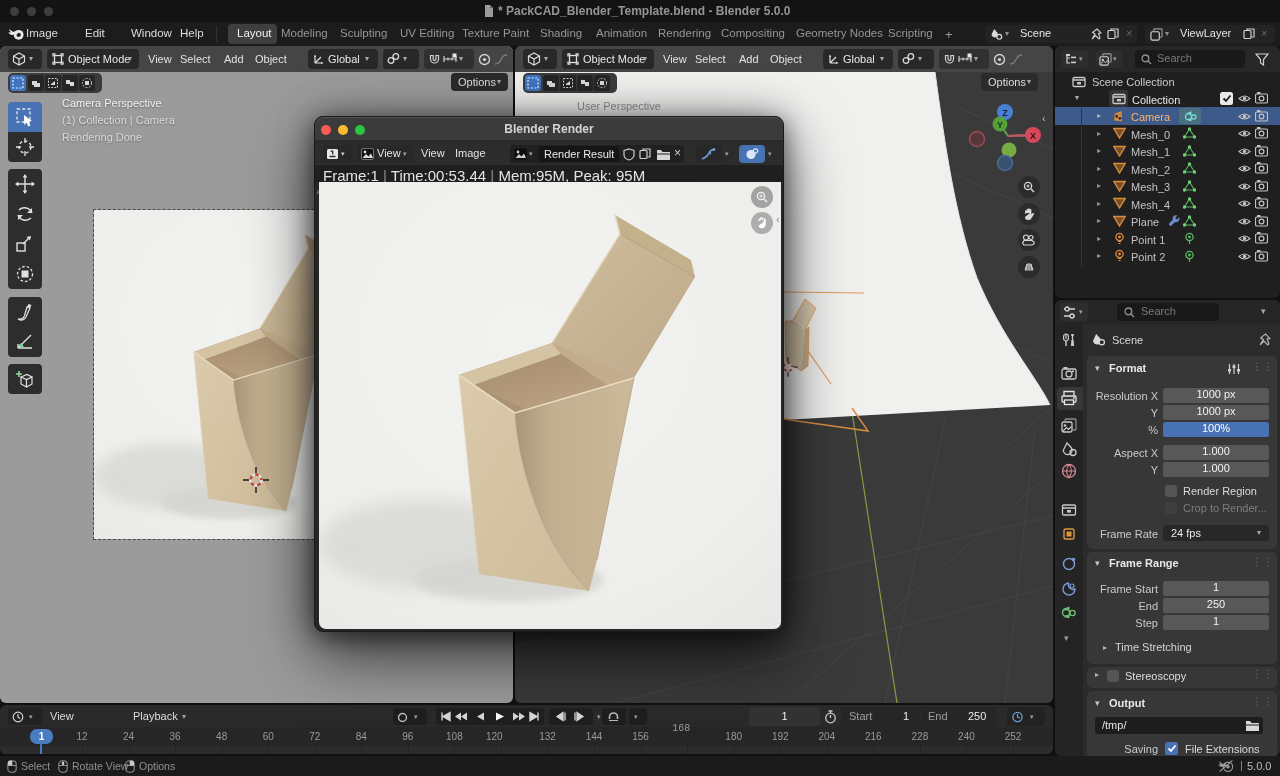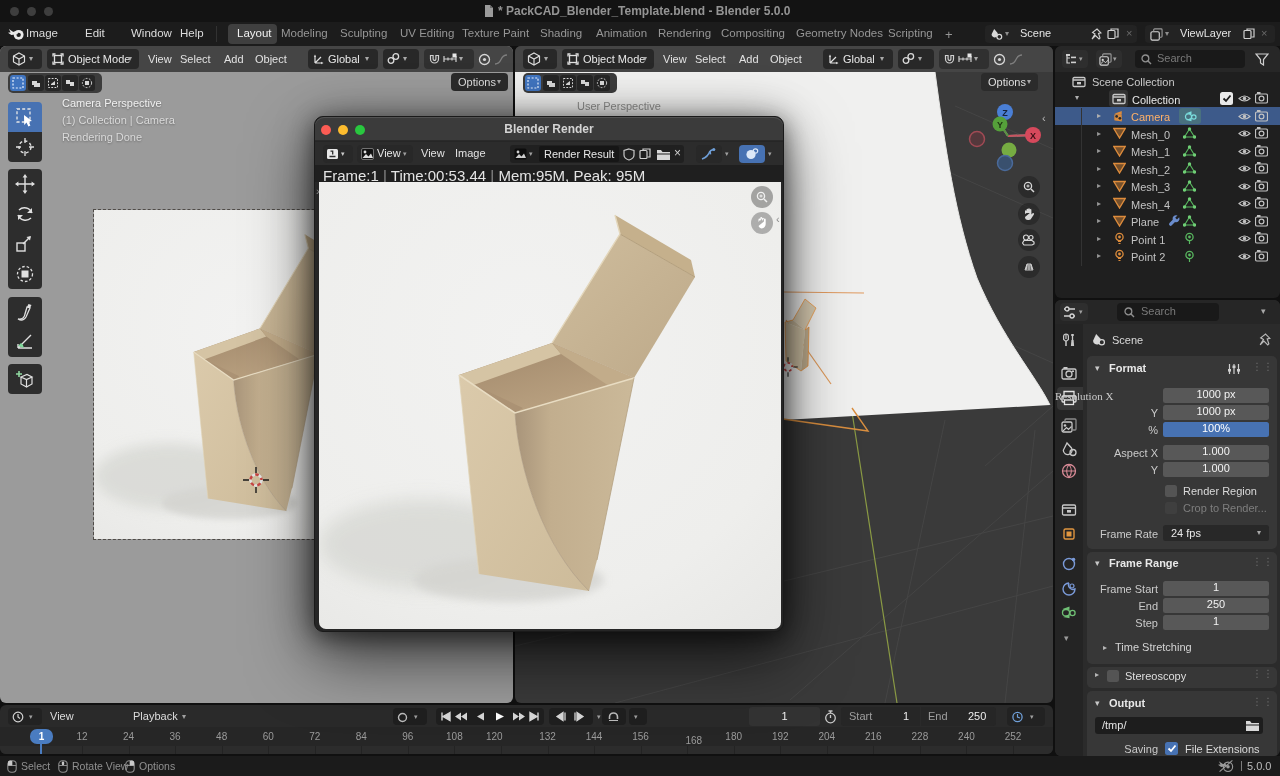--- a/index.html
+++ b/index.html
@@ -756,21 +756,21 @@
     <div class="abs" style="left:32px; top:56px; width:190px; height:193px; background:#373737; border-radius:5px;"></div>
     <span class="abs" style="left:40px; top:63px; color:#c8c8c8; font-size:9px;">▾</span>
     <span class="txt" style="left:54px; top:62px; font-size:11px; font-weight:bold; color:#e8e8e8;">Format</span>
     <svg class="abs" style="left:172px; top:63px;" width="14" height="12" viewBox="0 0 14 12">
         <path d="M2.5 1 v10 M7 1 v10 M11.5 1 v10" stroke="#cfcfcf" stroke-width="1.2"></path>
         <rect x="1" y="6" width="3" height="2.6" fill="#cfcfcf"></rect>
         <rect x="5.5" y="2.5" width="3" height="2.6" fill="#cfcfcf"></rect>
         <rect x="10" y="6" width="3" height="2.6" fill="#cfcfcf"></rect>
       </svg>
     <span class="abs" style="left:197px; top:61px; color:#6e6e6e; font-size:10px; letter-spacing:1px;">⋮⋮</span>
-    <span class="lbl" style="left:0; top:90px; width:103px; font-family:Liberation Serif, serif;">Resolution X</span>
+    <span class="lbl" style="left:0; top:90px; width:103px; text-align:right;">Resolution X</span>
     <div class="abs" style="left:108px; top:88px; width:106px; height:15px; background:#585858; border-radius:2.5px; text-align:center; font-size:11px; color:#f2f2f2;">1000 px</div>
     <span class="lbl" style="left:0; top:107px; width:103px; text-align:right;">Y</span>
     <div class="abs" style="left:108px; top:105px; width:106px; height:15px; background:#585858; border-radius:2.5px; text-align:center; font-size:11px; color:#f2f2f2;">1000 px</div>
     <span class="lbl" style="left:0; top:124px; width:103px; text-align:right;">%</span>
     <div class="abs" style="left:108px; top:122px; width:106px; height:15px; background:#4772b3; border-radius:2.5px; text-align:center; font-size:11px; color:#fff;">100%</div>
     <span class="lbl" style="left:0; top:147px; width:103px; text-align:right;">Aspect X</span>
     <div class="abs" style="left:108px; top:145px; width:106px; height:15px; background:#585858; border-radius:2.5px; text-align:center; font-size:11px; color:#f2f2f2;">1.000</div>
     <span class="lbl" style="left:0; top:164px; width:103px; text-align:right;">Y</span>
     <div class="abs" style="left:108px; top:162px; width:106px; height:15px; background:#585858; border-radius:2.5px; text-align:center; font-size:11px; color:#f2f2f2;">1.000</div>
     <div class="abs" style="left:110px; top:185px; width:12px; height:12px; background:#545454; border-radius:2.5px;"></div>
@@ -905,21 +905,21 @@
         <span style="position:absolute;top:26px;left:439.4px;width:30px;text-align:center;font-size:10px;color:#9a9a9a;">108</span>
         <div style="position:absolute;top:41px;left:454.4px;width:1px;height:8px;background:#232323;"></div>
         <span style="position:absolute;top:26px;left:485.95px;width:30px;text-align:left;font-size:10px;color:#9a9a9a;">120</span>
         <div style="position:absolute;top:41px;left:500.9px;width:1px;height:8px;background:#232323;"></div>
         <span style="position:absolute;top:26px;left:532.5px;width:30px;text-align:center;font-size:10px;color:#9a9a9a;">132</span>
         <div style="position:absolute;top:41px;left:547.5px;width:1px;height:8px;background:#232323;"></div>
         <span style="position:absolute;top:26px;left:579.05px;width:30px;text-align:center;font-size:10px;color:#9a9a9a;">144</span>
         <div style="position:absolute;top:41px;left:594.0px;width:1px;height:8px;background:#232323;"></div>
         <span style="position:absolute;top:26px;left:625.5999999999999px;width:30px;text-align:center;font-size:10px;color:#9a9a9a;">156</span>
         <div style="position:absolute;top:41px;left:640.6px;width:1px;height:8px;background:#232323;"></div>
-        <span style="position:absolute;top:30px;left:672.15px;width:30px;text-align:right;font-size:10px;color:#9a9a9a;">168</span>
+        <span style="position:absolute;top:18px;left:672.15px;width:30px;text-align:left;font-size:10px;color:#9a9a9a;font-family:Liberation Mono, monospace;">168</span>
         <div style="position:absolute;top:41px;left:687.1px;width:1px;height:8px;background:#232323;"></div>
         <span style="position:absolute;top:26px;left:718.6999999999999px;width:30px;text-align:center;font-size:10px;color:#9a9a9a;">180</span>
         <div style="position:absolute;top:41px;left:733.7px;width:1px;height:8px;background:#232323;"></div>
         <span style="position:absolute;top:26px;left:765.25px;width:30px;text-align:center;font-size:10px;color:#9a9a9a;">192</span>
         <div style="position:absolute;top:41px;left:780.3px;width:1px;height:8px;background:#232323;"></div>
         <span style="position:absolute;top:26px;left:811.8px;width:30px;text-align:center;font-size:10px;color:#9a9a9a;">204</span>
         <div style="position:absolute;top:41px;left:826.8px;width:1px;height:8px;background:#232323;"></div>
         <span style="position:absolute;top:26px;left:858.3499999999999px;width:30px;text-align:center;font-size:10px;color:#9a9a9a;">216</span>
         <div style="position:absolute;top:41px;left:873.3px;width:1px;height:8px;background:#232323;"></div>
         <span style="position:absolute;top:26px;left:904.9px;width:30px;text-align:center;font-size:10px;color:#9a9a9a;">228</span>

